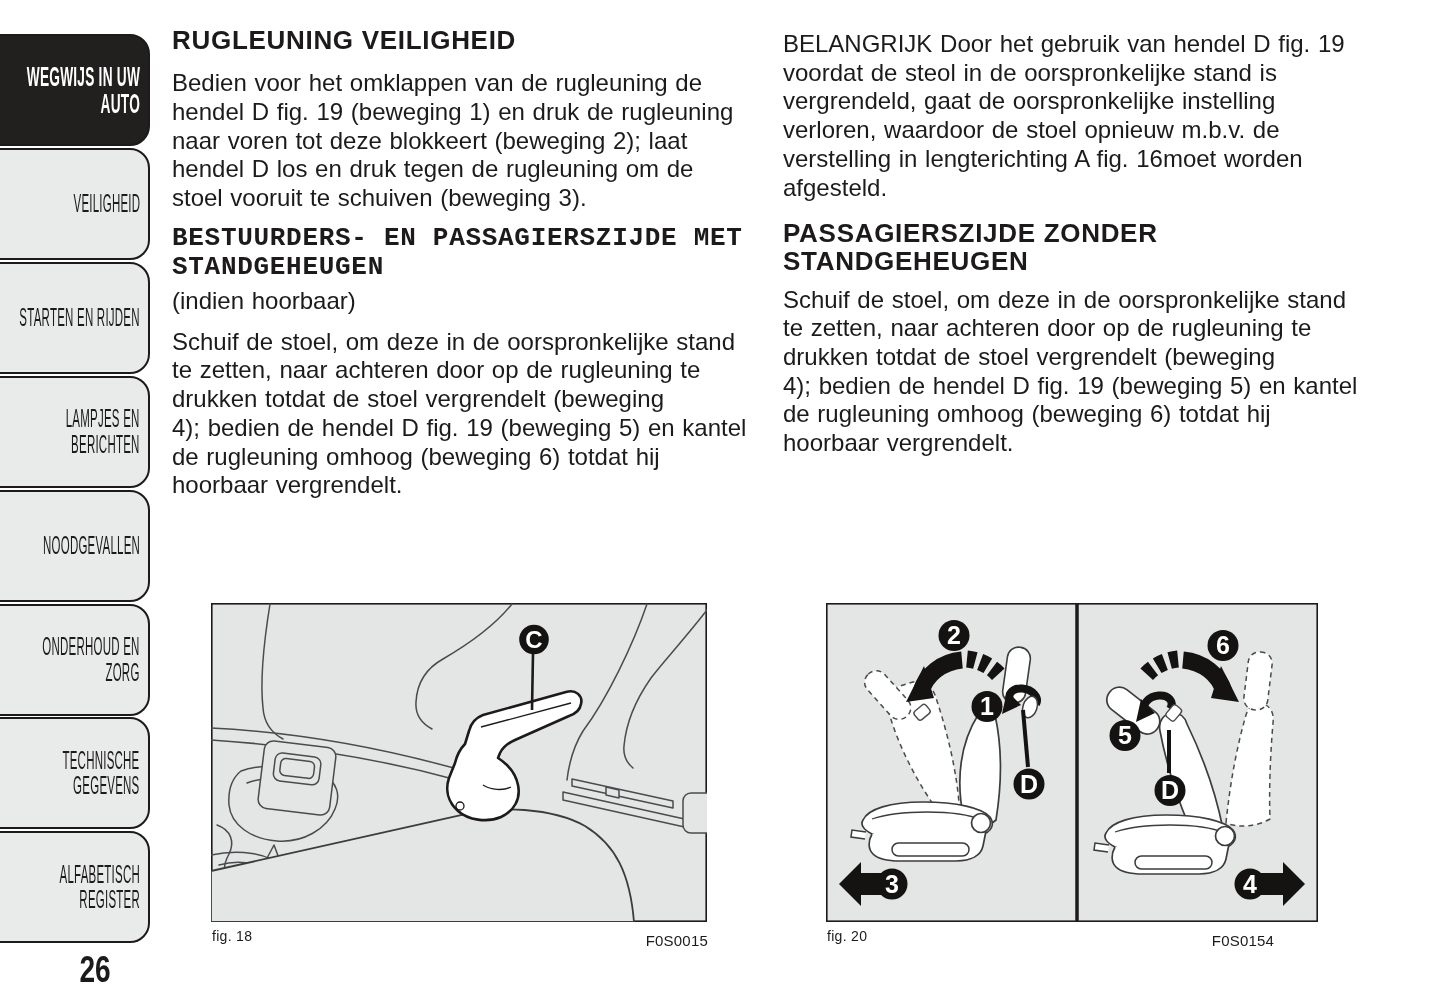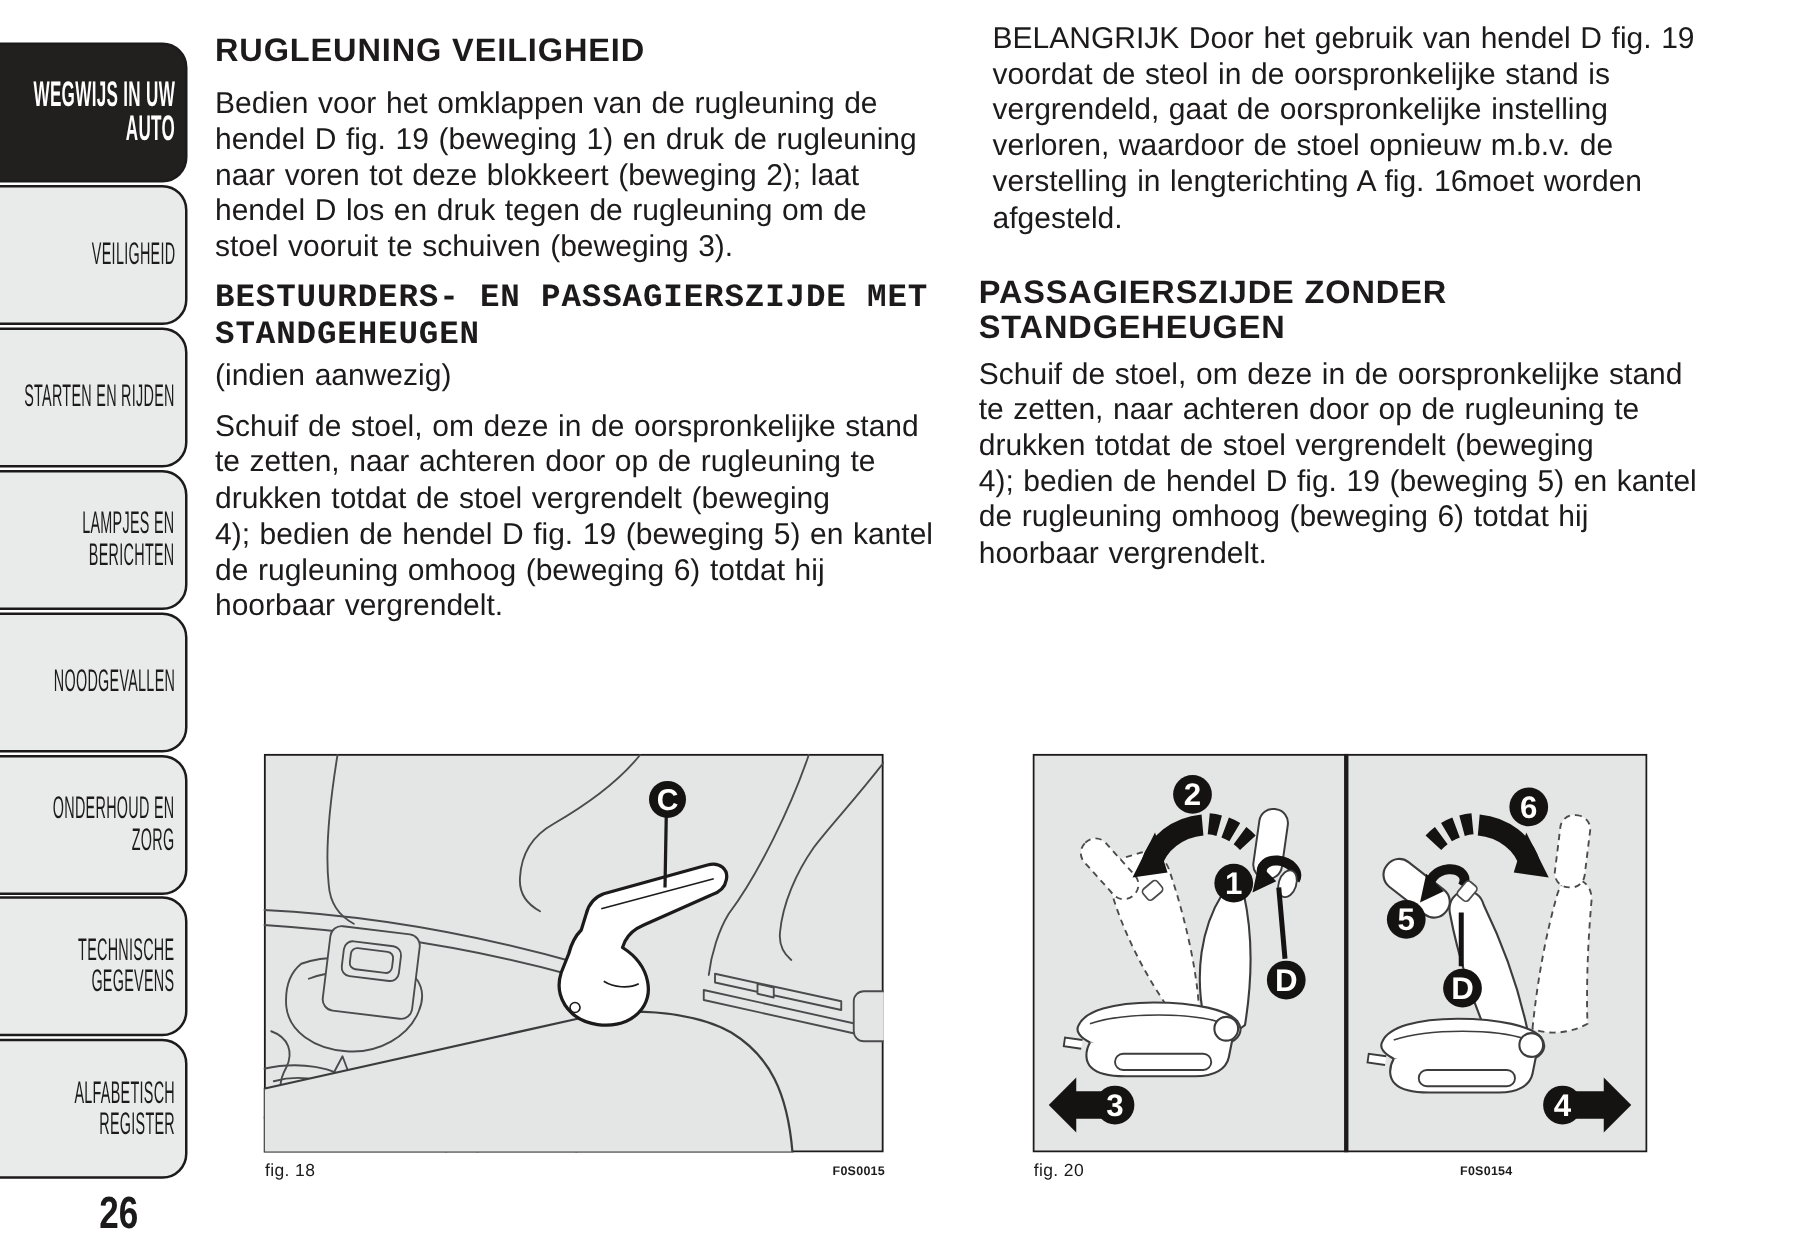--- a/index.html
+++ b/index.html
@@ -10,21 +10,21 @@
        display:flex;align-items:center;justify-content:flex-end;
        padding-right:8px;text-align:right;}
   .tab .tl{display:inline-block;transform:scaleX(0.46);transform-origin:100% 50%;
        font-size:25px;line-height:25.5px;white-space:nowrap;font-weight:400;
        letter-spacing:0.5px;}
   .tab1{background:#221f1f;color:#fff;}
   .tab1 .tl{font-weight:700;font-size:28.5px;line-height:27px;transform:scaleX(0.48);}
   .h{position:absolute;font-weight:700;font-size:26px;line-height:28.7px;letter-spacing:0.7px;}
   .p{position:absolute;font-size:24px;line-height:28.7px;letter-spacing:0px;word-spacing:1px;}
   .figlbl{position:absolute;font-size:14px;letter-spacing:0.3px;}
-  .figcode{position:absolute;font-size:10px;font-weight:700;letter-spacing:0.2px;}
+  .figcode{position:absolute;font-size:15px;font-weight:400;letter-spacing:0.2px;}
 </style>
 </head>
 <body>
 
 <div class="tab tab1" style="top:34px;">
     <span class="tl">WEGWIJS IN UW<br>AUTO</span>
   </div>
 
 <div class="tab" style="top:147.9px;">
     <span class="tl">VEILIGHEID</span>
@@ -55,25 +55,25 @@
   </div>
 
 <div style="position:absolute;left:71px;top:949px;width:48px;text-align:center;font-weight:700;font-size:36px;transform:scaleX(0.78);transform-origin:50% 50%;">26</div>
 
 <div class="h" style="left:172px;top:26.2px;">RUGLEUNING VEILIGHEID</div>
 
 <div class="p" style="left:172px;top:69.1px;">Bedien voor het omklappen van de rugleuning de<br>hendel D fig. 19 (beweging 1) en druk de rugleuning<br>naar voren tot deze blokkeert (beweging 2); laat<br>hendel D los en druk tegen de rugleuning om de<br>stoel vooruit te schuiven (beweging 3).</div>
 
 <div class="h" style="left:172px;top:224px;font-family:Liberation Mono, monospace;">BESTUURDERS- EN PASSAGIERSZIJDE MET<br>STANDGEHEUGEN</div>
 
-<div class="p" style="left:172px;top:286.9px;">(indien aanwezig)</div>
+<div class="p" style="left:172px;top:286.9px;">(indien hoorbaar)</div>
 
 <div class="p" style="left:172px;top:327.7px;">Schuif de stoel, om deze in de oorspronkelijke stand<br>te zetten, naar achteren door op de rugleuning te<br>drukken totdat de stoel vergrendelt (beweging<br>4); bedien de hendel D fig. 19 (beweging 5) en kantel<br>de rugleuning omhoog (beweging 6) totdat hij<br>hoorbaar vergrendelt.</div>
 
-<div class="p" style="left:783px;top:17px;margin-left:11px;">BELANGRIJK Door het gebruik van hendel D fig. 19<br>voordat de steol in de oorspronkelijke stand is<br>vergrendeld, gaat de oorspronkelijke instelling<br>verloren, waardoor de stoel opnieuw m.b.v. de<br>verstelling in lengterichting A fig. 16moet worden<br>afgesteld.</div>
+<div class="p" style="left:783px;top:30px;">BELANGRIJK Door het gebruik van hendel D fig. 19<br>voordat de steol in de oorspronkelijke stand is<br>vergrendeld, gaat de oorspronkelijke instelling<br>verloren, waardoor de stoel opnieuw m.b.v. de<br>verstelling in lengterichting A fig. 16moet worden<br>afgesteld.</div>
 
 <div class="h" style="left:783px;top:218.5px;">PASSAGIERSZIJDE ZONDER<br>STANDGEHEUGEN</div>
 
 <div class="p" style="left:783px;top:285.6px;">Schuif de stoel, om deze in de oorspronkelijke stand<br>te zetten, naar achteren door op de rugleuning te<br>drukken totdat de stoel vergrendelt (beweging<br>4); bedien de hendel D fig. 19 (beweging 5) en kantel<br>de rugleuning omhoog (beweging 6) totdat hij<br>hoorbaar vergrendelt.</div>
 
 <svg style="position:absolute;left:211px;top:602.5px;" width="496" height="319" viewBox="0 0 496 319">
 
   <rect x="0.8" y="0.8" width="494.4" height="317.4" fill="#e4e5e5" stroke="#1c1a1a" stroke-width="1.6"></rect>
   <g fill="none" stroke="#4b4b4e" stroke-width="1.5" stroke-linecap="round" stroke-linejoin="round">
 
@@ -254,13 +254,13 @@
   <text x="344" y="196" font-family="Liberation Sans, sans-serif" font-size="25" font-weight="700" fill="#fff" text-anchor="middle">D</text>
 
   <path d="M 479,281 L 457,259 L 457,270 L 430,270 L 430,292 L 457,292 L 457,303 Z" fill="#151312"></path>
 
   <circle cx="424" cy="281" r="15.5" fill="#151312"></circle>
   <text x="424" y="290" font-family="Liberation Sans, sans-serif" font-size="25" font-weight="700" fill="#fff" text-anchor="middle">4</text>
 </svg>
 
 <div class="figlbl" style="left:827px;top:927.5px;">fig. 20</div>
 
-<div class="figcode" style="left:1168px;top:931.5px;width:150px;text-align:left;">F0S0154</div>
+<div class="figcode" style="left:1168px;top:931.5px;width:150px;text-align:center;">F0S0154</div>
 
 </body></html>

